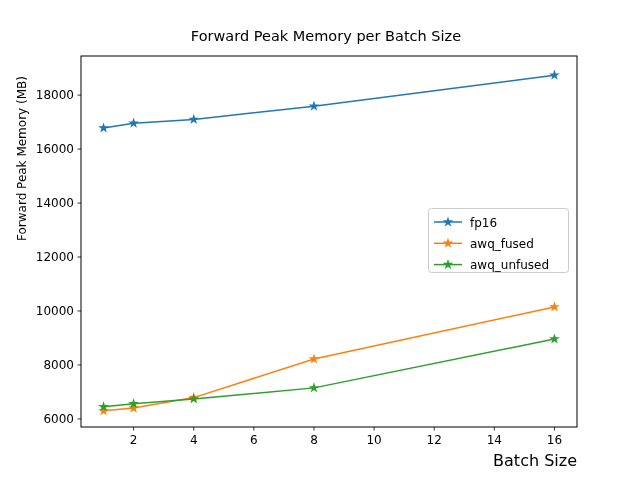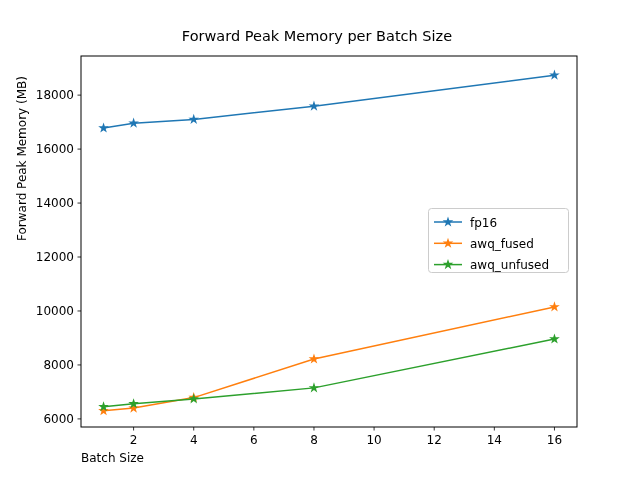--- a/index.html
+++ b/index.html
@@ -10,35 +10,35 @@
   }
   .figure {
     position: relative;
     width: 640px;
     height: 480px;
     background: #ffffff;
     overflow: hidden;
   }
   .chart-title {
     position: absolute;
-    left: 69px;
+    left: 78px;
     width: 496px;
     top: 28px;
     text-align: center;
     font-size: 14.5px;
     color: #000000;
     white-space: nowrap;
   }
   .x-axis-label {
     position: absolute;
     left: 81px;
     width: 496px;
     top: 451px;
-    text-align: left;
-    font-size: 12px;
+    text-align: right;
+    font-size: 16px;
     color: #000000;
   }
   .y-axis-label {
     position: absolute;
     left: 15px;
     top: 241px;
     width: 0;
     height: 0;
     font-size: 12px;
     color: #000000;

